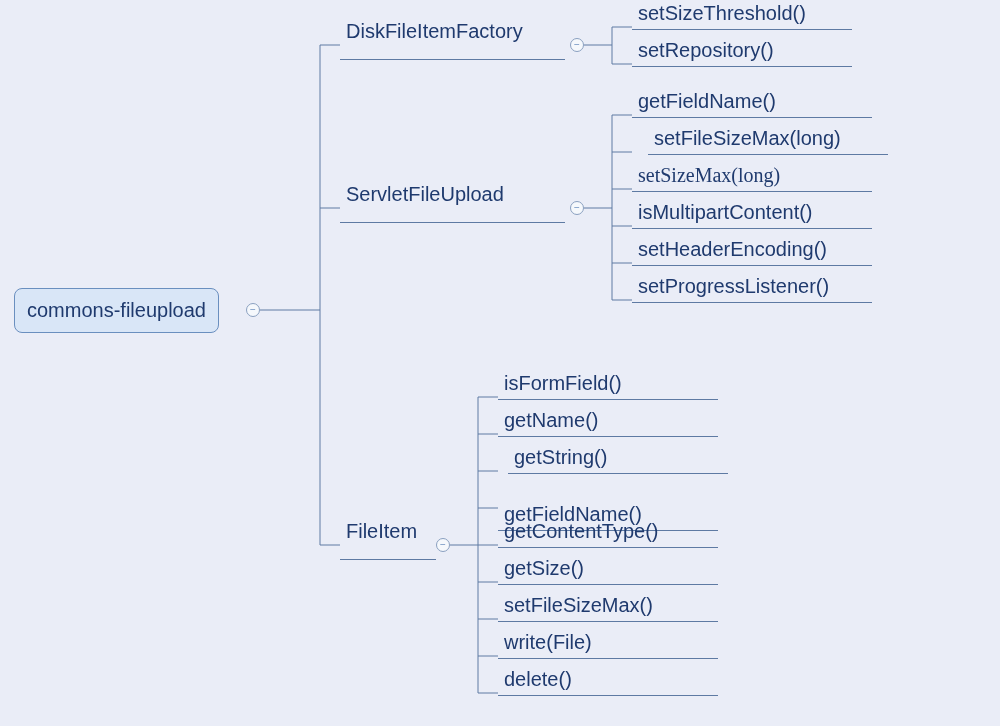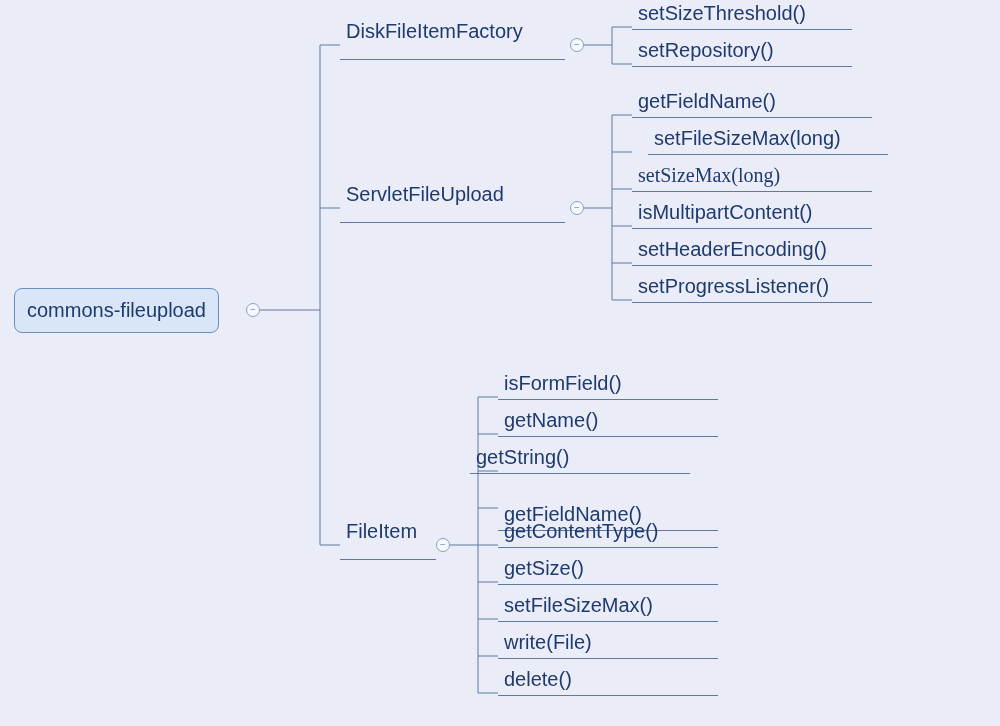--- a/index.html
+++ b/index.html
@@ -133,19 +133,19 @@
 <div class="leaf" style="left:632px; top:201px; width:240px;"><span>isMultipartContent()</span></div>
 <div class="leaf" style="left:632px; top:238px; width:240px;"><span>setHeaderEncoding()</span></div>
 <div class="leaf" style="left:632px; top:275px; width:240px;"><span>setProgressListener()</span></div>
 
 <div class="branch-label" style="left:340px; top:520px; width:96px;">
   <span>FileItem</span>
 </div>
 <div class="collapse-btn" style="left:436px; top:538px;"></div>
 <div class="leaf" style="left:498px; top:372px; width:220px;"><span>isFormField()</span></div>
 <div class="leaf" style="left:498px; top:409px; width:220px;"><span>getName()</span></div>
-<div class="leaf" style="left:470px; top:446px; width:220px;"><span>getString()</span></div>
+<div class="leaf" style="left:508px; top:446px; width:220px;"><span>getString()</span></div>
 <div class="leaf" style="left:498px; top:503px; width:220px;"><span>getFieldName()</span></div>
 <div class="leaf" style="left:498px; top:520px; width:220px;"><span>getContentType()</span></div>
 <div class="leaf" style="left:498px; top:557px; width:220px;"><span>getSize()</span></div>
 <div class="leaf" style="left:498px; top:594px; width:220px;"><span>setFileSizeMax()</span></div>
 <div class="leaf" style="left:498px; top:631px; width:220px;"><span>write(File)</span></div>
 <div class="leaf" style="left:498px; top:668px; width:220px;"><span>delete()</span></div>
 
 </body></html>

